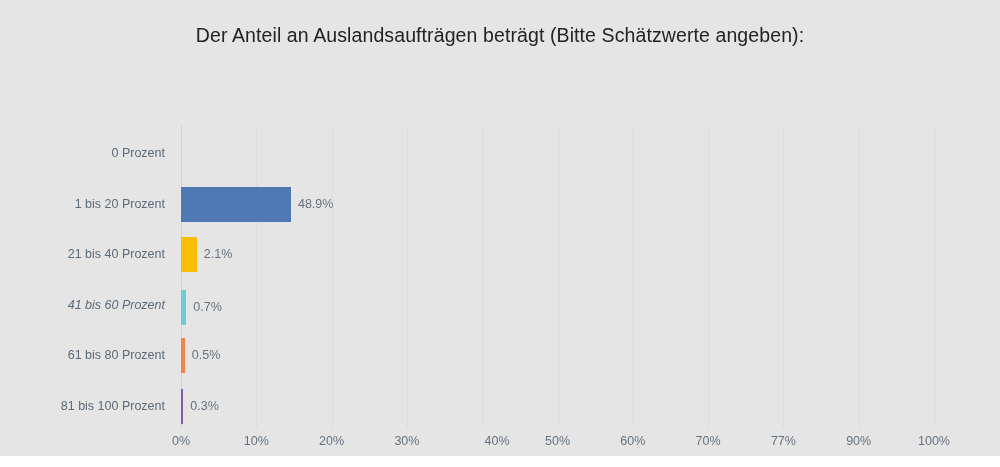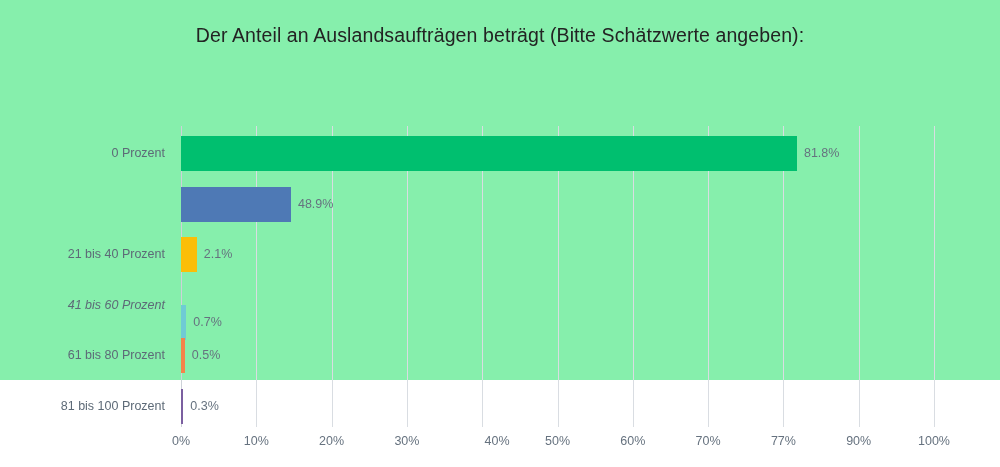--- a/index.html
+++ b/index.html
@@ -11,22 +11,22 @@
     width: 1000px;
     height: 467px;
     font-family: "Liberation Sans", sans-serif;
     overflow: hidden;
     position: relative;
   }
 
   #chart-root {
     position: relative;
     width: 1000px;
-    height: 380px;
-    background: #86efac;
+    height: 456px;
+    background: #e5e5e5;
   }
 
   
   .chart-title {
     position: absolute;
     top: 24px;
     left: 0;
     width: 1000px;
     text-align: center;
     font-size: 19.5px;
@@ -132,20 +132,21 @@
 </style>
 </head>
 <body>
 
 <div id="chart-root">
 
   <div class="chart-title">Der Anteil an Auslandsaufträgen beträgt (Bitte Schätzwerte angeben):</div>
 
   <div class="cat-labels">
       <div class="cat-label" style="top: 10px;">0 Prozent</div>
+      <div class="cat-label" style="top: 60.5px;">1 bis 20 Prozent</div>
       <div class="cat-label" style="top: 111px;">21 bis 40 Prozent</div>
       <div class="cat-label" style="top: 161.5px; font-style: italic;">41 bis 60 Prozent</div>
       <div class="cat-label" style="top: 212px;">61 bis 80 Prozent</div>
       <div class="cat-label" style="top: 262.5px;">81 bis 100 Prozent</div>
     </div>
 
   <div class="plot">
     <div class="gridlines">
         <div class="gridline axis-zero" style="left: 0px;"></div>
         <div class="gridline" style="left: 75.3px;"></div>
@@ -153,33 +154,29 @@
         <div class="gridline" style="left: 225.9px;"></div>
         <div class="gridline" style="left: 301.2px;"></div>
         <div class="gridline" style="left: 376.5px;"></div>
         <div class="gridline" style="left: 451.8px;"></div>
         <div class="gridline" style="left: 527.1px;"></div>
         <div class="gridline" style="left: 602.4px;"></div>
         <div class="gridline" style="left: 677.7px;"></div>
         <div class="gridline" style="left: 753px;"></div>
       </div>
     <div class="bars">
-        <div class="bar-row" style="top: 10px;">
-          <div class="bar" title="0 Prozent: 81.8%" style="width: 615.954px; background: rgb(0, 191, 111);"></div>
-          <div class="bar-value" style="left: 615.954px;">81.8%</div>
-        </div>
         <div class="bar-row" style="top: 60.5px;">
           <div class="bar" title="1 bis 20 Prozent: 14.6%" style="width: 109.938px; background: rgb(78, 121, 181);"></div>
           <div class="bar-value" style="left: 109.938px;">48.9%</div>
         </div>
         <div class="bar-row" style="top: 111px;">
           <div class="bar" title="21 bis 40 Prozent: 2.1%" style="width: 15.813px; background: rgb(251, 190, 7);"></div>
           <div class="bar-value" style="left: 15.813px;">2.1%</div>
         </div>
-        <div class="bar-row" style="top: 179px; text-decoration: underline;">
+        <div class="bar-row" style="top: 164px; text-decoration: underline;">
           <div class="bar" title="41 bis 60 Prozent: 0.7%" style="width: 5.271px; background: rgb(111, 203, 212);"></div>
           <div class="bar-value" style="left: 5.271px;">0.7%</div>
         </div>
         <div class="bar-row" style="top: 212px;">
           <div class="bar" title="61 bis 80 Prozent: 0.5%" style="width: 3.765px; background: rgb(245, 131, 74);"></div>
           <div class="bar-value" style="left: 3.765px;">0.5%</div>
         </div>
         <div class="bar-row" style="top: 262.5px;">
           <div class="bar" title="81 bis 100 Prozent: 0.3%" style="width: 2.259px; background: rgb(123, 95, 160);"></div>
           <div class="bar-value" style="left: 2.259px;">0.3%</div>

